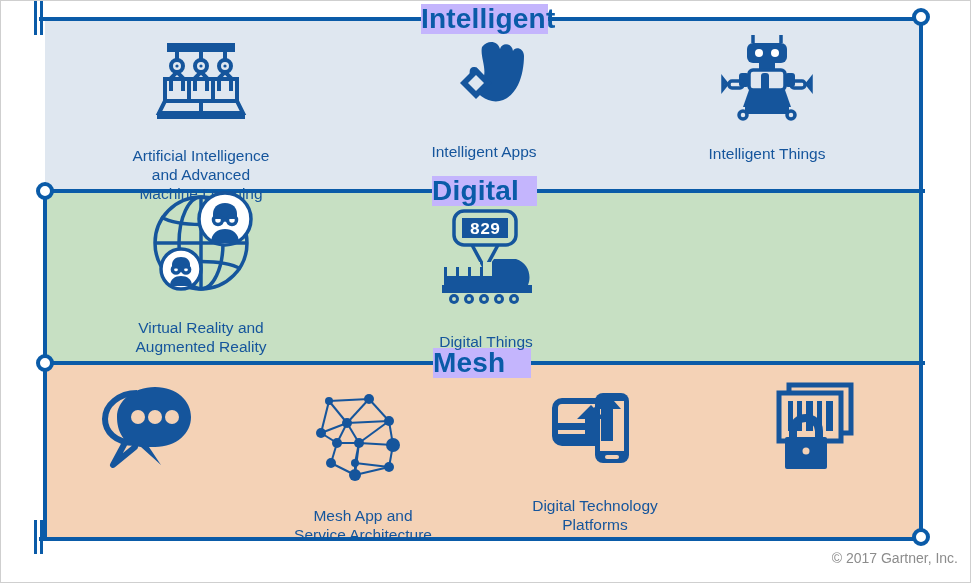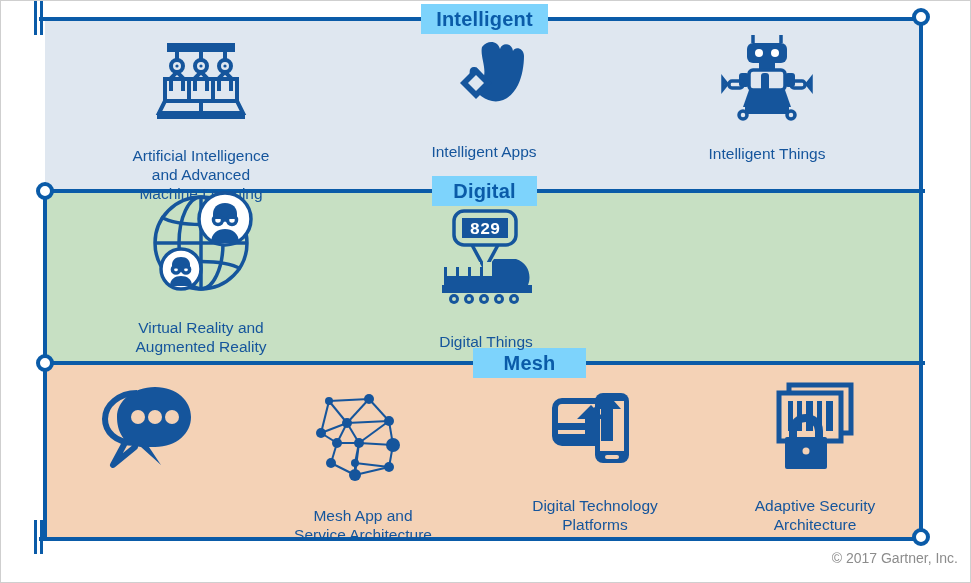--- a/index.html
+++ b/index.html
@@ -70,33 +70,32 @@
     background:#0a5ba8;
   }
   .endcap span.a{left:0px;}
   .endcap span.b{left:6px;}
   .endcap-top{left:33px;top:0px;}
   .endcap-bottom{left:33px;top:519px;}
 
   
   .chip{
     position:absolute;
-    background:#7dd3fc;
+    background:#c4b5fd;
     color:#0a5ba8;
     font-weight:bold;
-    font-size:20px;
+    font-size:28px;
     line-height:30px;
-    text-align:center;
     height:30px;
     box-sizing:border-box;
     letter-spacing:0.2px;
   }
   .chip-intelligent{left:420px;top:3px;width:127px;}
   .chip-digital{left:431px;top:175px;width:105px;}
-  .chip-mesh{left:432px;top:347px;width:113px;margin-left:40px;}
+  .chip-mesh{left:432px;top:347px;width:98px;}
 
   
   .item{
     position:absolute;
     text-align:center;
     color:#15559c;
   }
   .item .icon{
     display:block;
     margin:0 auto;
@@ -357,19 +356,17 @@
       <rect x="10" y="14" width="62" height="48" stroke="#15559c" stroke-width="5" fill="#f4d2b6"></rect>
       <rect x="19" y="22" width="5" height="30" fill="#15559c"></rect>
       <rect x="28" y="22" width="5" height="30" fill="#15559c"></rect>
       <rect x="37" y="22" width="7" height="30" fill="#15559c"></rect>
       <rect x="48" y="22" width="5" height="30" fill="#15559c"></rect>
       <rect x="57" y="22" width="7" height="30" fill="#15559c"></rect>
       <path d="M24 60 L24 52 C24 44 30 39 37 39 C44 39 50 44 50 52 L50 58" stroke="#15559c" stroke-width="8" fill="none"></path>
       <rect x="16" y="58" width="42" height="32" rx="2" fill="#15559c"></rect>
       <circle cx="37" cy="72" r="3.5" fill="#f4d2b6"></circle>
     </svg>
-    <span class="label">Adaptive Security
-Architecture</span>
   </div>
 
   <div class="copyright">© 2017 Gartner, Inc.</div>
 
 </div>
 
 </body></html>

